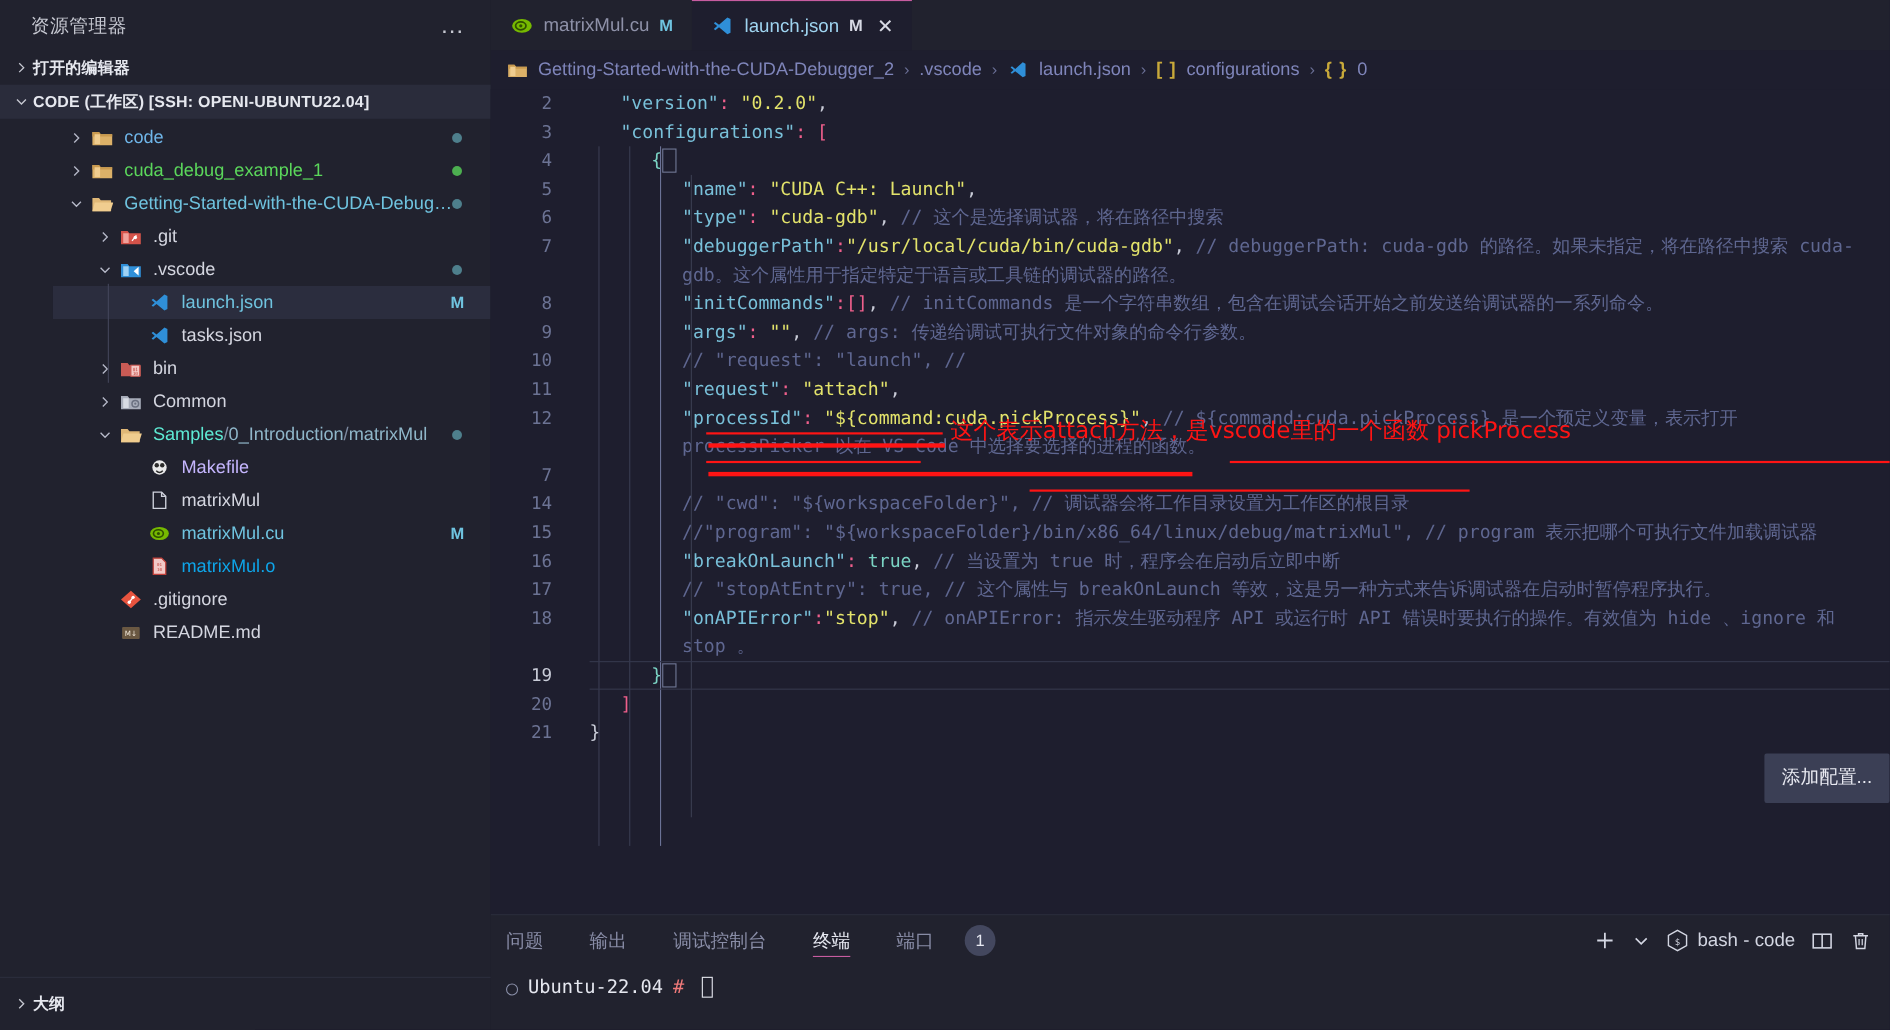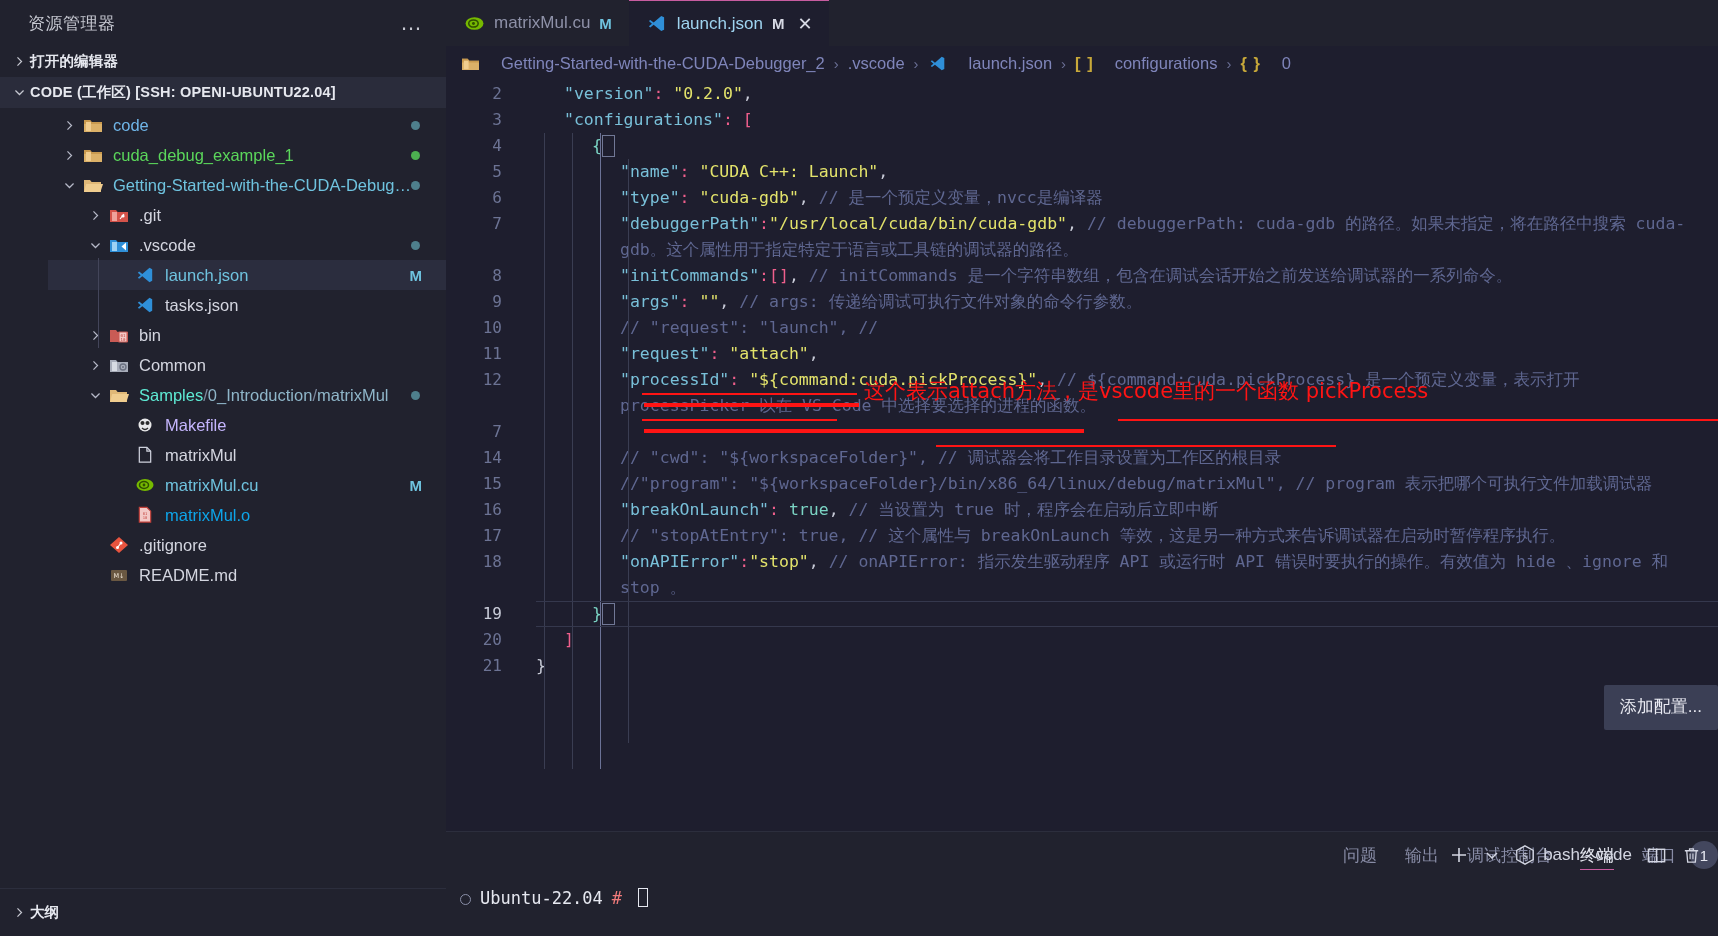--- a/index.html
+++ b/index.html
@@ -112,21 +112,21 @@
   .tabicon { width: 22px; height: 20px; display: inline-flex; align-items: center; justify-content: center; }
 
   .breadcrumb {
     height: 35px; background: #1e1e2e;
     display: flex; align-items: center;
     padding-left: 14px; gap: 6px;
     font-size: 16.5px; color: #7f85ba;
     white-space: nowrap;
   }
   .bc-sep { color: #6a6f95; font-size: 15px; padding: 0 3px; }
-  .bc-item { display: flex; align-items: center; gap: 21px; }
+  .bc-item { display: flex; align-items: center; gap: 9px; }
   .bc-icon { width: 20px; height: 18px; display: inline-flex; align-items: center; justify-content: center; }
   .bracket { color: #c8a93a; font-weight: bold; letter-spacing: 1px; }
 
   
   .editor {
     position: relative;
     flex: 1 1 auto;
     background: #1e1e2e;
     overflow: hidden;
     min-height: 0;
@@ -195,23 +195,22 @@
   
   .edge-scroll {
     position: absolute; right: 0; top: 0; width: 14px; bottom: 0;
     background: transparent;
   }
 
   
   .panel { flex: 0 0 auto; background: #21222e; border-top: 1px solid #2c2e3d; }
   .panel-tabs {
     height: 46px; display: flex; align-items: center;
-    padding-left: 14px; gap: 28px;
+    padding-left: 14px; gap: 42px;
     position: relative;
-    justify-content: flex-end;
   }
   .ptab {
     font-size: 17px; color: #888ca6; position: relative;
     height: 46px; display: flex; align-items: center; cursor: pointer;
   }
   .ptab.active { color: #e7e9f2; }
   .ptab.active::after {
     content: ""; position: absolute; left: 0; right: 0; bottom: 8px;
     height: 1.5px; background: #c75ca0;
   }
@@ -598,21 +597,21 @@
             <span class="ctext" style="padding-left:56px"><span class="br">{</span></span>
           </div>
           <div class="cline">
             <span class="gutter">5</span>
             <span class="fold"></span>
             <span class="ctext" style="padding-left:84px"><span class="k">"name"</span><span class="p">:</span><span class="plain"> </span><span class="s">"CUDA C++: Launch"</span><span class="plain">,</span></span>
           </div>
           <div class="cline">
             <span class="gutter">6</span>
             <span class="fold"></span>
-            <span class="ctext" style="padding-left:84px"><span class="k">"type"</span><span class="p">:</span><span class="plain"> </span><span class="s">"cuda-gdb"</span><span class="plain">,</span><span class="c"> // 是一个预定义变量，nvcc是编译器</span></span>
+            <span class="ctext" style="padding-left:84px"><span class="k">"type"</span><span class="p">:</span><span class="plain"> </span><span class="s">"cuda-gdb"</span><span class="plain">,</span><span class="c"> // 这个是选择调试器，将在路径中搜索</span></span>
           </div>
           <div class="cline">
             <span class="gutter">7</span>
             <span class="fold"></span>
             <span class="ctext" style="padding-left:84px"><span class="k">"debuggerPath"</span><span class="p">:</span><span class="s">"/usr/local/cuda/bin/cuda-gdb"</span><span class="plain">,</span><span class="c"> // debuggerPath: cuda-gdb 的路径。如果未指定，将在路径中搜索 cuda-gdb。这个属性用于指定特定于语言或工具链的调试器的路径。</span></span>
           </div>
           <div class="cline">
             <span class="gutter">8</span>
             <span class="fold"></span>
             <span class="ctext" style="padding-left:84px"><span class="k">"initCommands"</span><span class="p">:</span><span class="p">[]</span><span class="plain">,</span><span class="c"> // initCommands 是一个字符串数组，包含在调试会话开始之前发送给调试器的一系列命令。</span></span>

